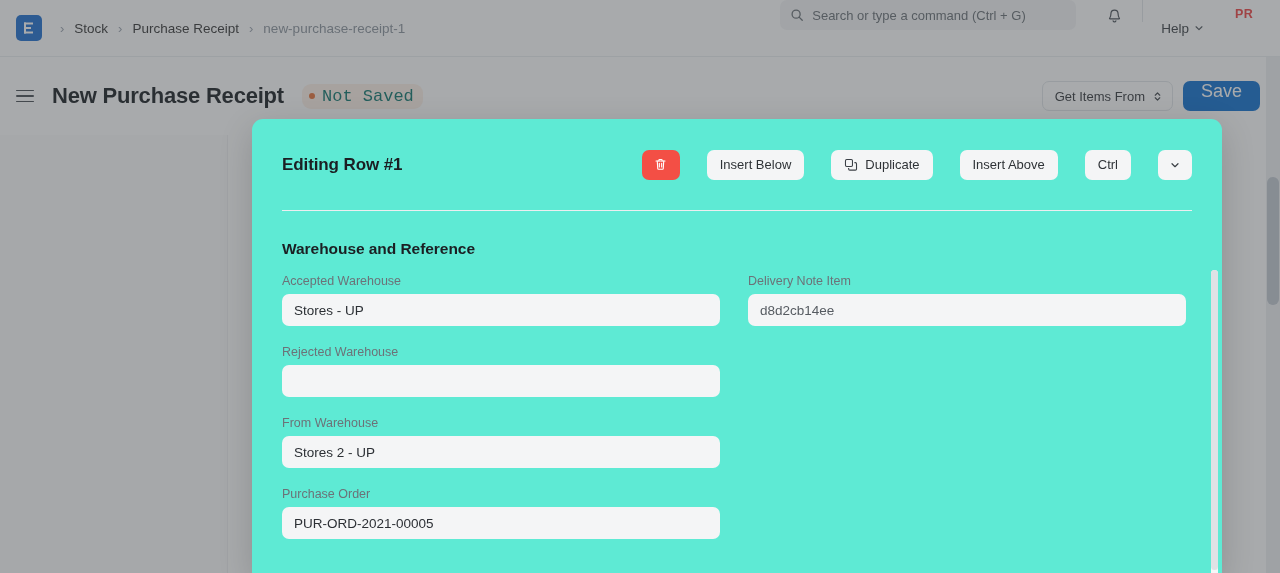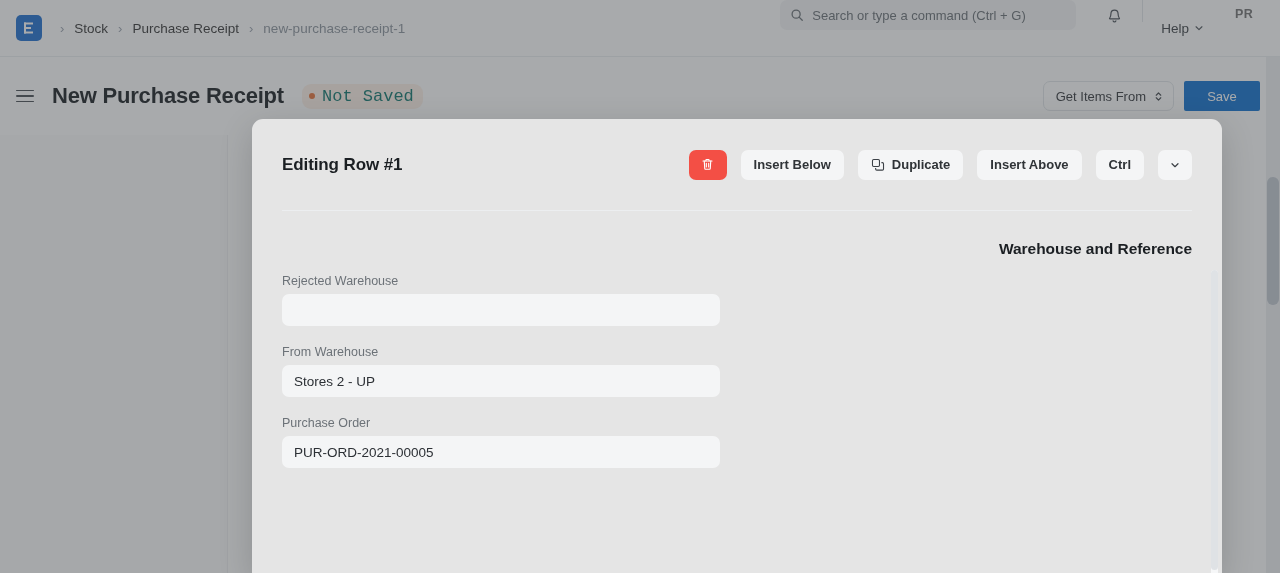--- a/index.html
+++ b/index.html
@@ -106,21 +106,21 @@
   .avatar-pr {
     margin-left: 22px;
     margin-right: 6px;
     width: 28px; height: 28px;
     border-radius: 50%;
     display: flex;
     align-items: center;
     justify-content: center;
     font-size: 12.5px;
     font-weight: 600;
-    color: #737373;
+    color: #ef4444;
     letter-spacing: 0.2px;
   }
 
   
   .page-head {
     position: absolute;
     top: 57px; left: 0;
     width: 1280px;
     height: 78px;
     background: #ffffff;
@@ -187,27 +187,26 @@
     align-items: center;
     gap: 8px;
     padding: 0 10px 0 12px;
     font-size: 13px;
     color: #36393d;
     white-space: nowrap;
   }
   .btn-primary {
     height: 30px;
     min-width: 76px;
-    border-radius: 2px;
+    border-radius: 7px;
     background: #1272cf;
     color: #ffffff;
-    font-size: 13px;
+    font-size: 18px;
     font-weight: 500;
     display: flex;
-    align-items: center;
     justify-content: center;
     padding: 0 18px;
   }
 
   
   .bg-card {
     position: absolute;
     left: 0;
     top: 133px;
     width: 228px;
@@ -241,21 +240,21 @@
     background: rgba(61, 66, 71, 0.45);
     z-index: 50;
   }
 
   .modal {
     position: absolute;
     left: 252px;
     top: 119px;
     width: 970px;
     height: 455px;
-    background: #e5e5e5;
+    background: #5eead4;
     border-radius: 11px 11px 0 0;
     box-shadow: 0 10px 34px rgba(0,0,0,0.16);
     z-index: 60;
     overflow: hidden;
   }
 
   .modal-head {
     height: 91px;
     display: flex;
     align-items: center;
@@ -265,22 +264,21 @@
   .modal-title {
     font-size: 17px;
     font-weight: bold;
     color: #1b1f23;
     letter-spacing: -0.1px;
   }
   .modal-actions {
     margin-left: auto;
     display: flex;
     align-items: center;
-    gap: 14px;
-    font-weight: bold;
+    gap: 27px;
   }
   .btn-danger {
     width: 38px; height: 30px;
     border-radius: 7px;
     background: #f34f45;
     display: flex;
     align-items: center;
     justify-content: center;
   }
   .btn-soft {
@@ -310,21 +308,20 @@
   .modal-body {
     padding: 30px 30px 0 30px;
     position: relative;
   }
   .section-title {
     font-size: 15.5px;
     font-weight: bold;
     color: #1b1f23;
     margin-bottom: 16px;
     letter-spacing: -0.05px;
-    text-align: right;
   }
   .grid-2 {
     display: flex;
     gap: 28px;
   }
   .col {
     width: 438px;
     flex: none;
   }
   .field { margin-bottom: 19px; }
@@ -526,38 +523,50 @@
   <div class="modal-sep"></div>
 
   <div class="modal-body">
 
     <div class="section-title">Warehouse and Reference</div>
 
     <div class="grid-2">
 
       <div class="col">
 
+        <div class="field">
+          <div class="field-label">Accepted Warehouse</div>
+          <div class="field-input">Stores - UP</div>
+        </div>
 
         <div class="field">
           <div class="field-label">Rejected Warehouse</div>
           <div class="field-input"></div>
         </div>
 
         <div class="field">
           <div class="field-label">From Warehouse</div>
           <div class="field-input">Stores 2 - UP</div>
         </div>
 
         <div class="field">
           <div class="field-label">Purchase Order</div>
           <div class="field-input">PUR-ORD-2021-00005</div>
         </div>
 
       </div>
 
+      <div class="col">
+
+        <div class="field">
+          <div class="field-label">Delivery Note Item</div>
+          <div class="field-input faint">d8d2cb14ee</div>
+        </div>
+
+      </div>
 
     </div>
 
     <div class="modal-scroll-track"></div>
     <div class="modal-scroll-thumb"></div>
 
   </div>
 
 </div>
 

